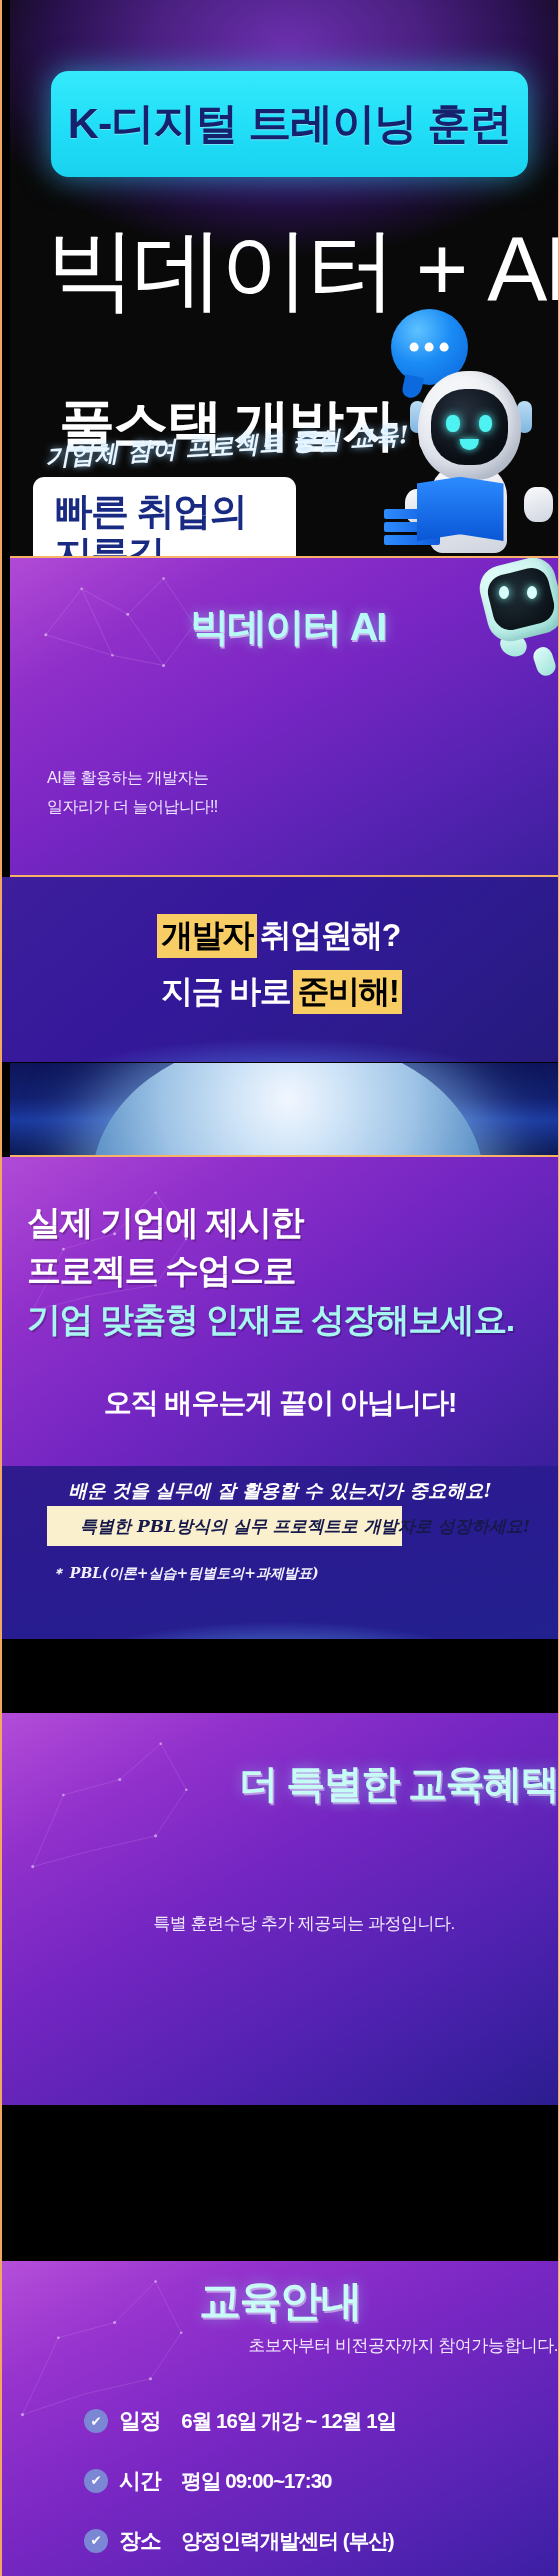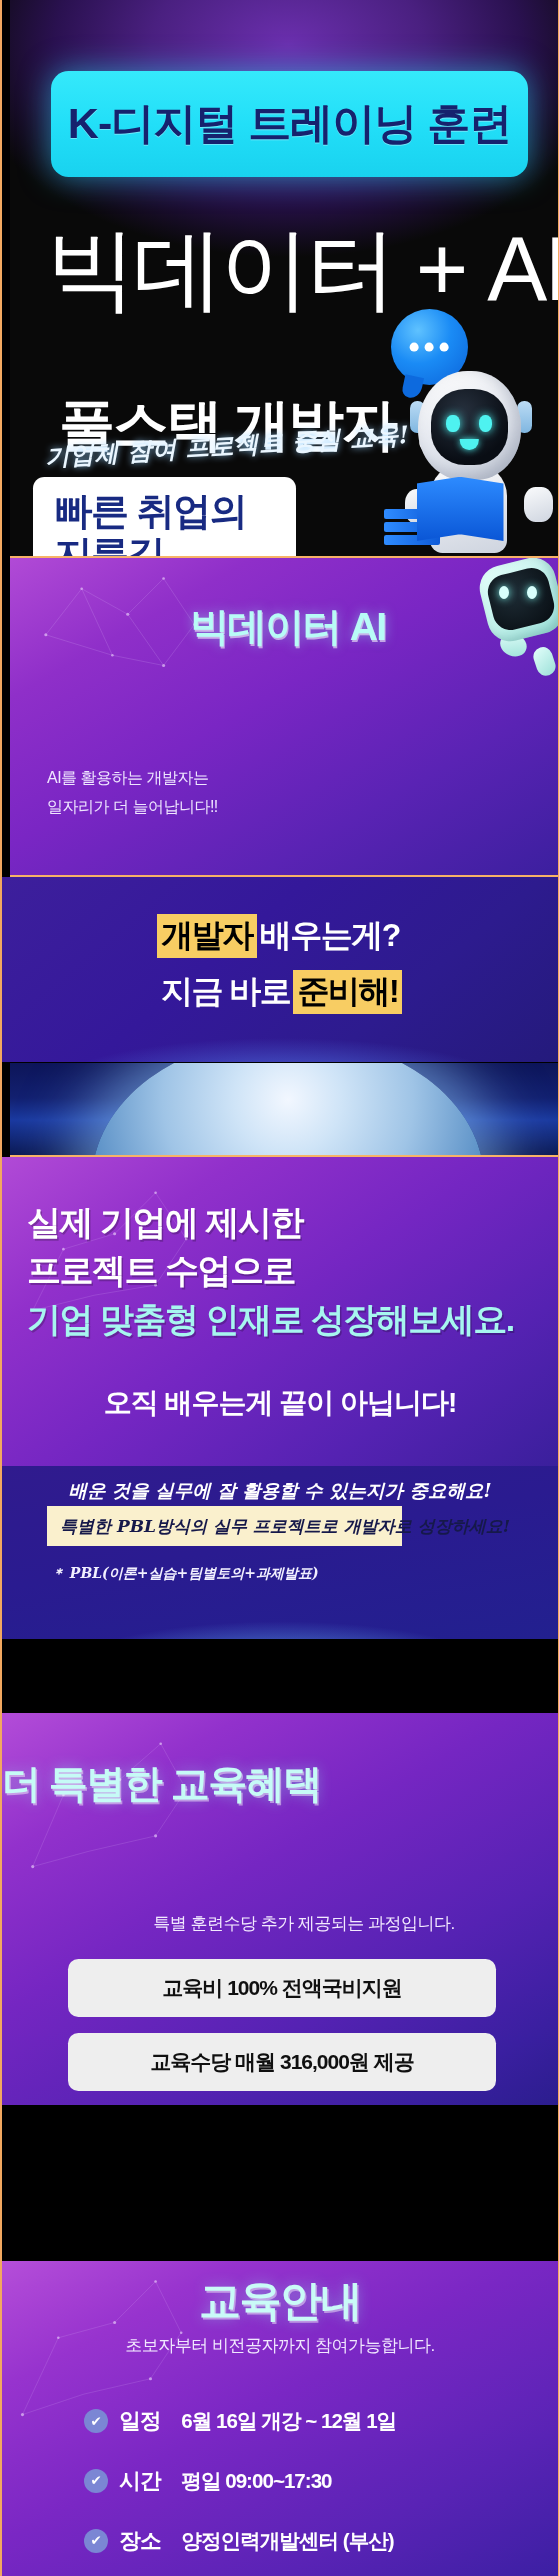--- a/index.html
+++ b/index.html
@@ -186,33 +186,33 @@
   }
   .hand { font-family:"DejaVu Serif",serif; font-style:italic; font-weight:700; letter-spacing:0px; }
   .pbl-1 {
     position:absolute; left:0; right:0; top:12.4px; text-align:center;
     font-size:18.5px; color:#fff; white-space:nowrap;
   }
   .pbl-box {
     position:absolute; left:45px; top:40px; width:355px; height:40px;
     background:#faf0cd; display:flex; align-items:center;
   }
-  .pbl-box span { font-size:17px; color:#16194a; white-space:nowrap; padding-left:13px; }
+  .pbl-box span { font-size:17px; color:#16194a; white-space:nowrap; padding-left:13px;margin-left:20px; }
   .pbl-note {
     position:absolute; left:49px; top:99px;
     font-size:14px; color:#f2f0ff; white-space:nowrap;
   }
 
   
   #ben {
     top:1713px; height:392px;
     background:linear-gradient(150deg,#b34cd8 0%,#9231cc 20%,#7526c2 42%,#5522b3 68%,#3a1fa0 88%,#2b1d8e 100%);
   }
   .ben-h {
-    position:absolute; left:0; right:0; top:44px; text-align:left;
+    position:absolute; left:0; right:0; top:44px; text-align:right;
     font-size:39px; font-weight:900; color:#c6fbf6; letter-spacing:-1.5px;
     text-shadow:1.5px 2.1px 0 rgba(255,255,255,.45), 0 0 13.4px rgba(140,250,245,.45);
   }
   .ben-sub {
     position:absolute; left:0; right:0; top:199px; text-align:center;
     font-size:17px; color:#f3eaff; letter-spacing:-0.5px;padding-left:48px;
   }
   .ben-list { position:absolute; left:66px; top:246px; width:428px; }
   .ben-item {
     height:58px; background:#eeeeee; border-radius:10.3px; margin-bottom:15.5px;
@@ -224,21 +224,21 @@
   #edu {
     top:2261px; height:407px;
     background:linear-gradient(152deg,#b54ed9 0%,#9733ce 18%,#7a27c4 40%,#5923b5 66%,#3a1fa2 88%,#2a1d90 100%);
   }
   .edu-h {
     position:absolute; left:0; right:0; top:12.4px; text-align:center;
     font-size:42px; font-weight:900; color:#c9fbf7; letter-spacing:-1.5px;
     text-shadow:1.5px 2.1px 0 rgba(255,255,255,.45), 0 0 13.4px rgba(140,250,245,.45);
   }
   .edu-sub {
-    position:absolute; left:0; right:0; top:73px; text-align:center;
+    position:absolute; left:0; right:0; top:73px; text-align:right;
     font-size:17px; color:#f1e8ff; letter-spacing:-0.5px;
   }
   .edu-rows { position:absolute; left:82px; top:145px; width:453px; }
   .edu-row { display:flex; align-items:flex-start; margin-bottom:29px; }
   .chk {
     width:24px; height:24px; border-radius:50%; flex:0 0 24px; margin-top:3.1px;
     background:#7b86d4; color:#fff; display:flex; align-items:center; justify-content:center;
     font-size:13.4px; font-weight:900;
   }
   .edu-lab {
@@ -323,21 +323,21 @@
       <div class="h"></div>
       <div class="f"></div>
       <div class="e l"></div>
       <div class="e r"></div>
     </div>
   </section>
 
   <section class="sec" id="cta">
     <div class="cta-wrap">
       <div class="cta-line">
-        <span class="hl">개발자</span><span class="wt">배우는게?</span>
+        <span class="hl">개발자</span><span class="wt">취업원해?</span>
       </div>
       <div class="cta-line">
         <span class="wt">지금 바로</span><span class="hl">준비해!</span>
       </div>
     </div>
   </section>
 
   <div class="sec earth rule-bot" style="top:1063px;height:94px"></div>
 
   <section class="sec" id="proj">
@@ -381,29 +381,20 @@
         <circle cx="60" cy="300" r="3"></circle>
           <circle cx="120" cy="160" r="2.5"></circle>
         <circle cx="230" cy="130" r="3"></circle>
           <circle cx="310" cy="60" r="2.5"></circle>
         <circle cx="360" cy="150" r="2.5"></circle>
           <circle cx="300" cy="240" r="3"></circle>
       </g>
     </svg>
     <div class="ben-h">더 특별한 교육혜택</div>
     <div class="ben-sub">특별 훈련수당 추가 제공되는 과정입니다.</div>
-    <div class="ben-list">
-      <div class="ben-item">
-          <span>교육비 100% 전액국비지원</span>
-        </div>
-      <div class="ben-item">
-          <span>교육수당 매월 316,000원 제공</span>
-        </div>
-
-    </div>
   </section>
 
   <div class="sec earth rule-bot" style="top:2104px;height:157px"></div>
 
   <section class="sec" id="edu">
     <svg class="stars" viewBox="0 0 1086 790" preserveAspectRatio="none">
       <g stroke="#e6c8ff" stroke-width="1" fill="none" opacity=".5">
         <path d="M40 300 L110 150 L220 120 L300 40 L350 140 L290 230 L160 260 Z"></path>
       </g>
       <g fill="#f3e0ff">

